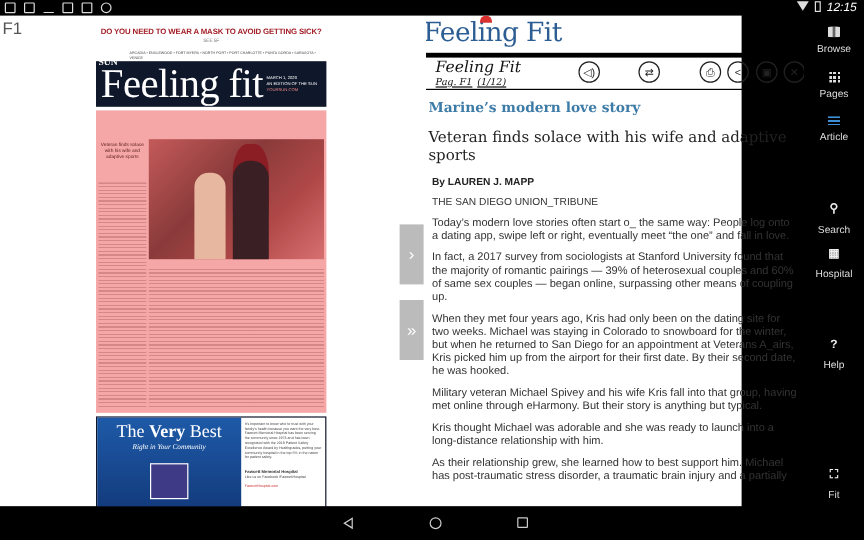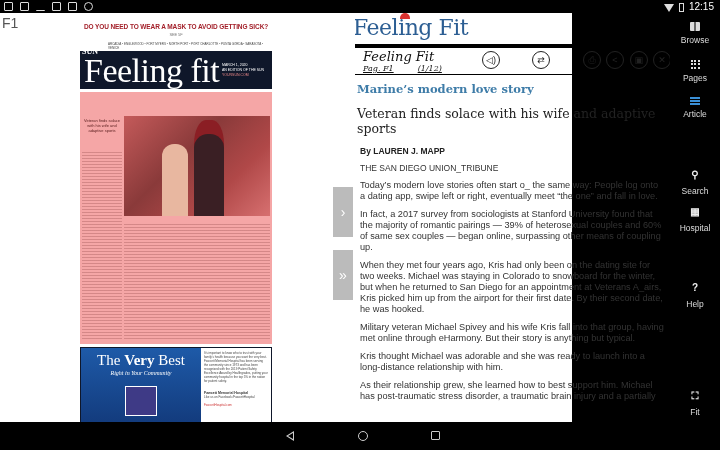--- a/index.html
+++ b/index.html
@@ -10,28 +10,28 @@
     }
     
     .status-bar {
       position: absolute; left: 0; top: 0; width: 720px; height: 13px;
       background: #000; color: #fff; display: flex; align-items: center;
       padding: 0 4px; font-size: 10px;
     }
     .status-icons { display: flex; gap: 7px; }
     .status-icon { width: 9px; height: 9px; border: 1.5px solid #ddd; border-radius: 1px; display: inline-block; }
     .status-icon.circle { border-radius: 50%; }
-    .status-right { margin-left: auto; display: flex; align-items: flex-end; gap: 5px; }
+    .status-right { margin-left: auto; display: flex; align-items: flex-start; gap: 5px; font-style: italic; }
     .wifi-icon { width: 0; height: 0; border-left: 5px solid transparent; border-right: 5px solid transparent; border-top: 8px solid #ddd; }
     .battery-icon { width: 5px; height: 9px; border: 1.5px solid #ddd; }
     .clock { font-size: 10px; color: #fff; margin-right: 2px; }
 
     
     .main {
-      position: absolute; left: 0; top: 13px; width: 572px; height: 409px;
+      position: absolute; left: 0; top: 13px; width: 618px; height: 409px;
       background: #fff;
     }
     .page-label {
       position: absolute; left: 2px; top: 2px; font-size: 14px; color: #555;
     }
     
     .paper {
       position: absolute; left: 80px; top: 6px; width: 192px; height: 400px;
       background: #fff;
     }
@@ -81,21 +81,21 @@
       position: absolute; left: 355px; top: 0; width: 315px; height: 409px; overflow: hidden;
     }
     .logo { font-family: "DejaVu Serif", serif; font-size: 22px; color: #2c5e93; margin-left: -2px; position: relative; height: 30px; line-height: 30px; letter-spacing: -0.5px; }
     .logo-crest { position: absolute; left: 47px; top: 0px; width: 10px; height: 6px; background: #d9312f; border-radius: 6px 6px 0 0; }
     .toolbar-top { height: 4px; background: #000; margin-top: 1px; }
     .toolbar {
       display: flex; align-items: flex-start; height: 27px; border-bottom: 1.5px solid #000; position: relative;
     }
     .tb-titlebox { width: 100px; }
     .tb-title { font-family: "DejaVu Serif", serif; font-style: italic; font-size: 13px; color: #111; margin-left: 8px; margin-top: 1px; }
-    .tb-sub { font-family: "DejaVu Serif", serif; font-style: italic; font-size: 8px; color: #111; margin-left: 8px; text-decoration: underline; display: flex; gap: 24px; }
+    .tb-sub { font-family: "DejaVu Serif", serif; font-style: italic; font-size: 8px; color: #111; margin-left: 8px; text-decoration: underline; display: flex; gap: 4px; }
     .tb-btn {
       position: absolute; top: 3px; width: 18px; height: 18px; border: 1.5px solid #222; border-radius: 50%;
       display: flex; align-items: center; justify-content: center; font-size: 9px; color: #222;
     }
     .art-kicker { font-family: "DejaVu Serif", serif; font-weight: bold; color: #3e7ca8; font-size: 11.5px; margin: 7px 0 0 2px; }
     .art-headline { font-family: "DejaVu Serif", serif; color: #222; font-size: 12.5px; margin: 10px 0 0 2px; }
     .art-byline { font-size: 8.5px; font-weight: bold; color: #222; margin: 10px 0 0 5px; }
     .art-source { font-size: 8.5px; color: #333; margin: 7px 0 0 5px; }
     .art-p { font-size: 9.2px; color: #333; line-height: 11px; margin: 7px 0 0 5px; width: 305px; }
 

